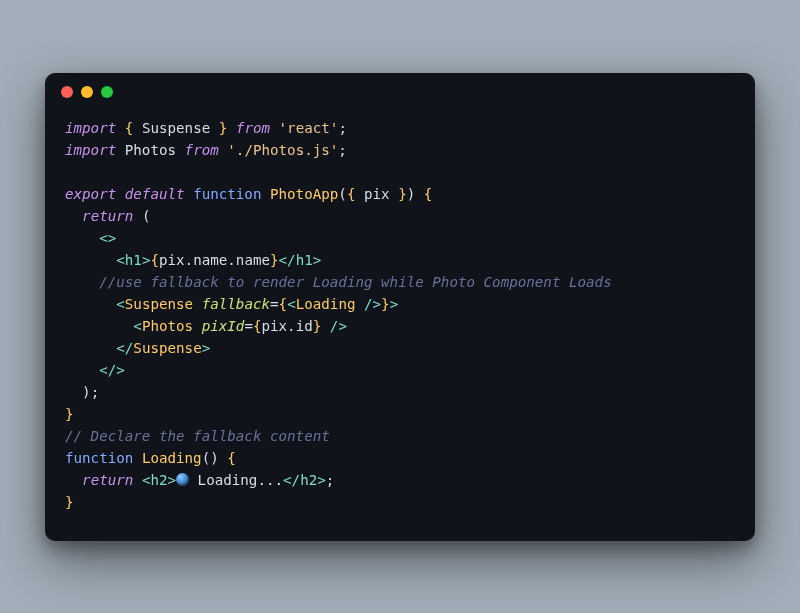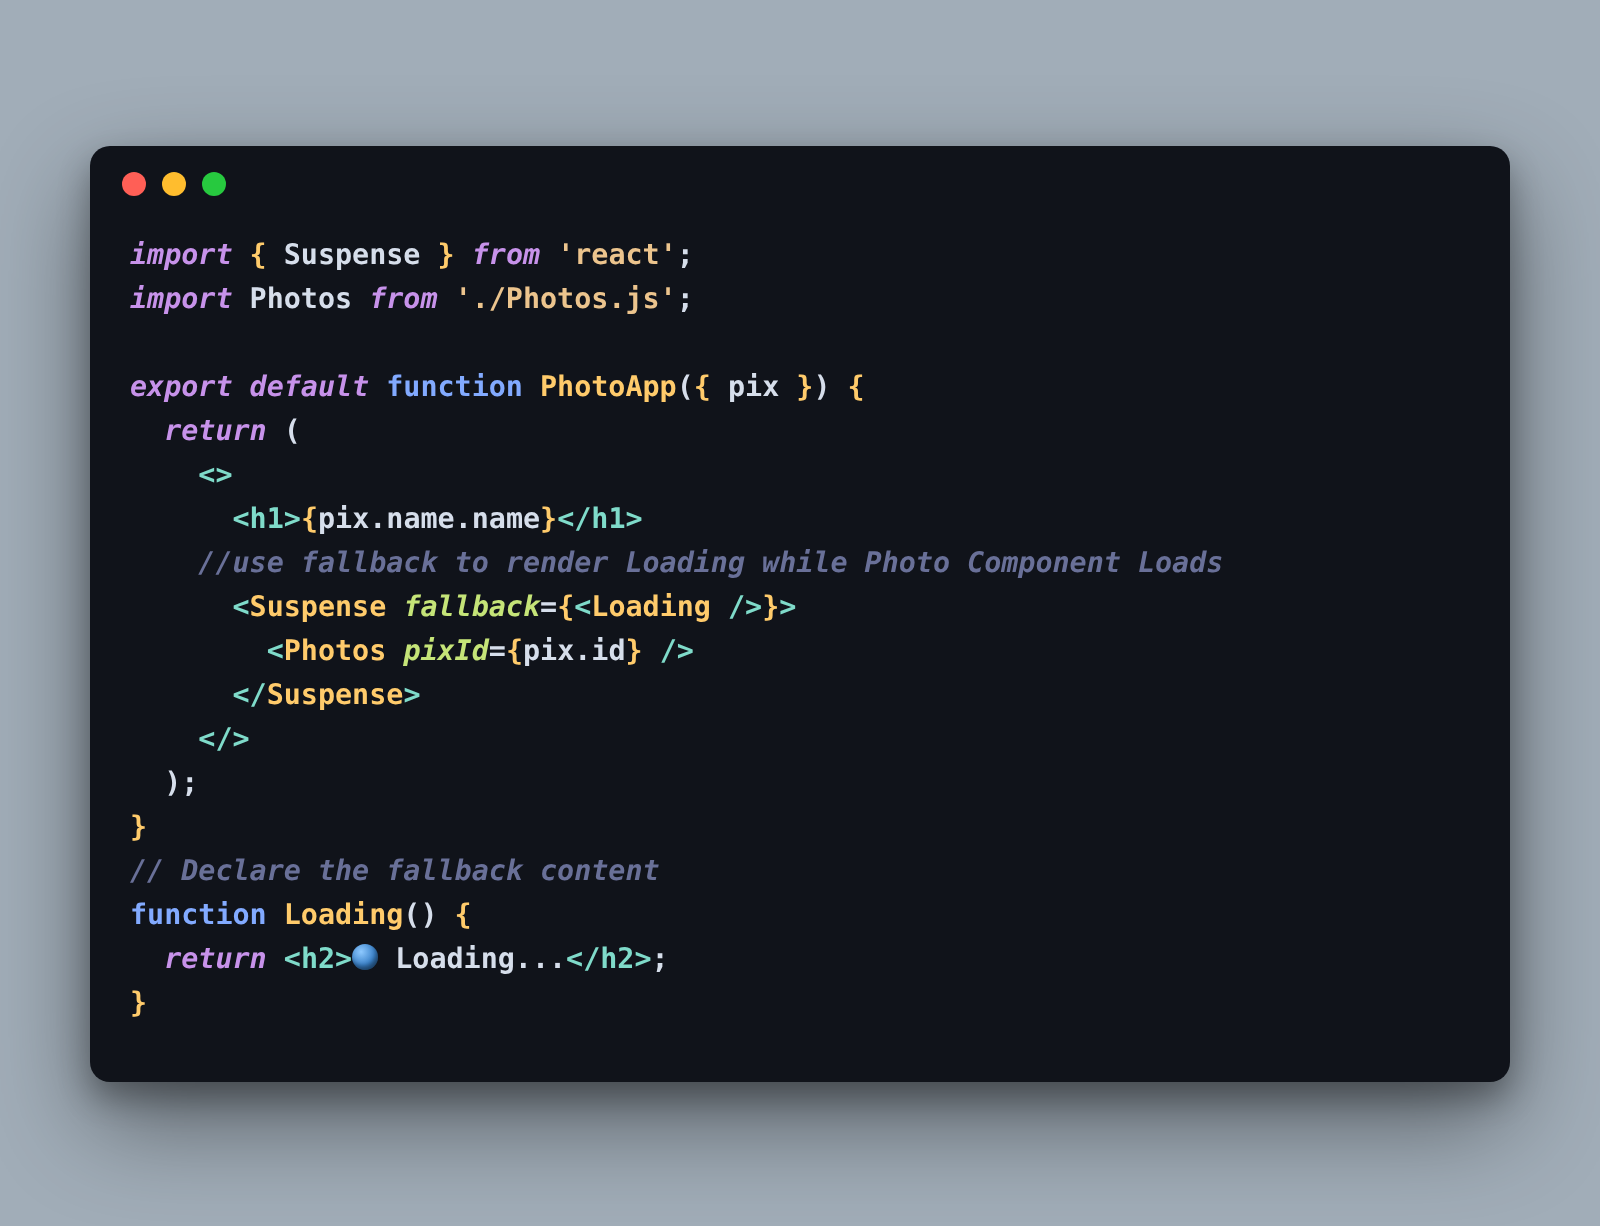--- a/index.html
+++ b/index.html
@@ -11,21 +11,20 @@
     align-items: center;
     justify-content: center;
     font-family: "SF Mono", Menlo, Consolas, monospace;
   }
   .window {
     width: 710px;
     background: #10131a;
     border-radius: 10px;
     box-shadow: 0 20px 50px rgba(0,0,0,0.45), 0 8px 16px rgba(0,0,0,0.3);
     overflow: hidden;
-    font-weight: bold;
   }
   .titlebar {
     height: 38px;
     display: flex;
     align-items: center;
     padding-left: 16px;
     gap: 8px;
   }
   .dot {
     width: 12px;

